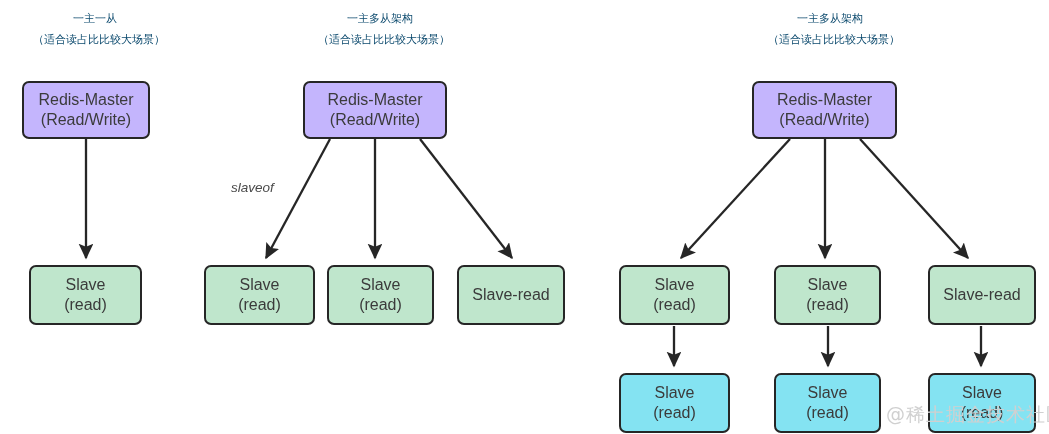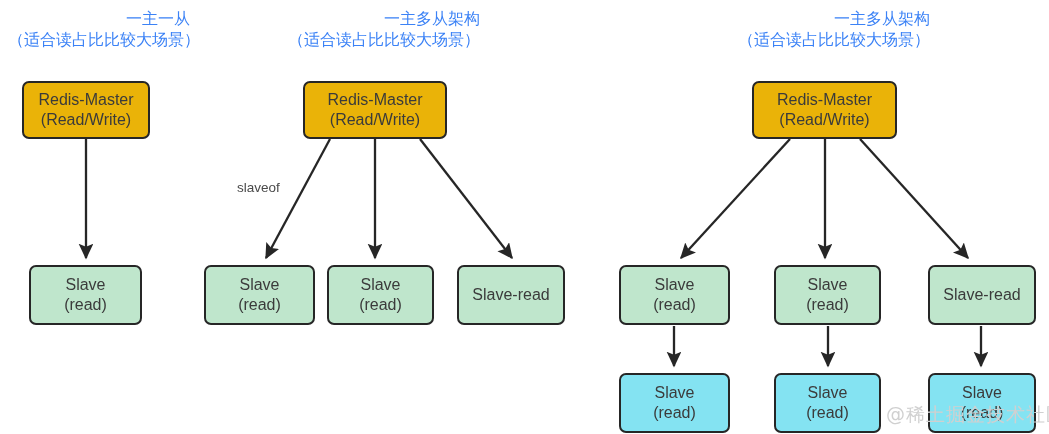--- a/index.html
+++ b/index.html
@@ -12,23 +12,23 @@
   }
   #canvas {
     position: relative;
     width: 1049px;
     height: 434px;
     background: #ffffff;
     overflow: hidden;
   }
   .title {
     position: absolute;
-    text-align: right;
-    color: #3b82f6;
-    font-size: 16px;
+    text-align: center;
+    color: #0c4a6e;
+    font-size: 11px;
     line-height: 21px;
     white-space: nowrap;
     font-family: "DejaVu Sans", "Liberation Sans", sans-serif;
   }
   .title .line2 {
     display: block;
     padding-left: 8px;
   }
   .node {
     position: absolute;
@@ -40,21 +40,21 @@
     align-items: center;
     justify-content: center;
     color: #3b3b3b;
     font-size: 16px;
     line-height: 20px;
     text-align: center;
     font-family: "Liberation Sans", "DejaVu Sans", sans-serif;
   }
   .node span { display: block; }
   .node.master {
-    background: #eab308;
+    background: #c4b5fd;
   }
   .node.slave-green {
     background: #bfe6cc;
   }
   .node.slave-cyan {
     background: #84e3f2;
   }
   .edge-label {
     position: absolute;
     color: #4a4a4a;
@@ -129,21 +129,21 @@
   <div class="node slave-green" style="left:29px; top:265px; width:113px; height:60px;">
     <span>Slave</span>
     <span>(read)</span>
   </div>
 
   <div class="node master" style="left:303px; top:81px; width:144px; height:58px;">
     <span>Redis-Master</span>
     <span>(Read/Write)</span>
   </div>
 
-  <div class="edge-label" style="left:237px; top:180px;">slaveof</div>
+  <div class="edge-label" style="left:231px; top:180px;font-style:italic;">slaveof</div>
 
   <div class="node slave-green" style="left:204px; top:265px; width:111px; height:60px;">
     <span>Slave</span>
     <span>(read)</span>
   </div>
 
   <div class="node slave-green" style="left:327px; top:265px; width:107px; height:60px;">
     <span>Slave</span>
     <span>(read)</span>
   </div>

